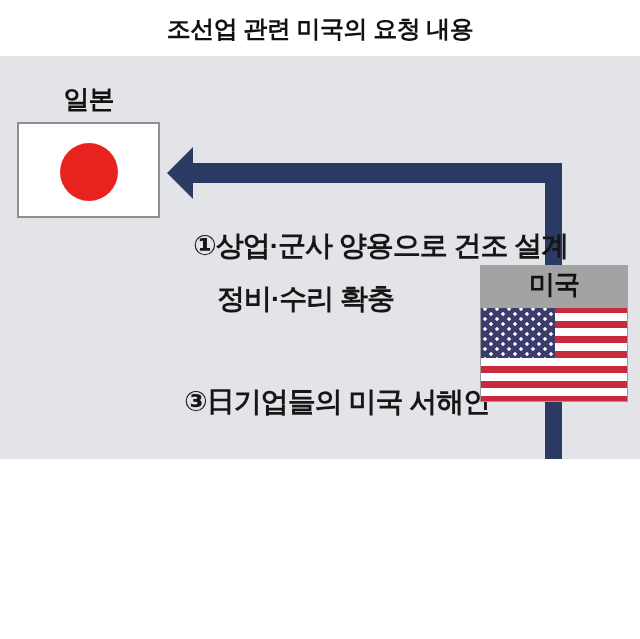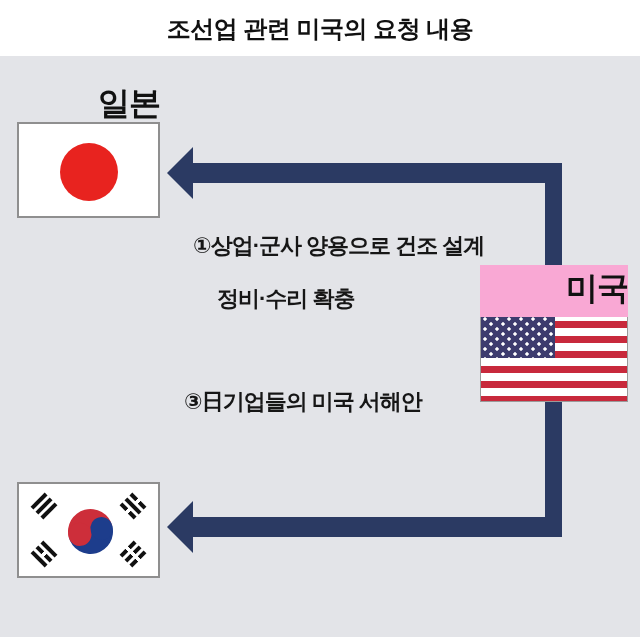--- a/index.html
+++ b/index.html
@@ -1,38 +1,38 @@
 <!DOCTYPE html>
 <html><head>
 <meta charset="utf-8">
 <style>
   * { margin:0; padding:0; box-sizing:border-box; }
   body { font-family:"Liberation Sans","DejaVu Sans",sans-serif; }
   #canvas {
-    position:relative; width:640px; height:637px;
+    position:relative; width:640px; height:459px;
     background:#e3e4e8; overflow:hidden;
   }
   
   .header {
     position:absolute; left:0; top:0; width:640px; height:56px;
     background:#ffffff;
   }
   .title {
     position:absolute; left:0; top:13px; width:640px;
     text-align:center; font-size:24px; font-weight:700; color:#111;
     letter-spacing:-0.5px;
   }
   
   .country-label {
-    position:absolute; text-align:right; font-size:32px; font-weight:700;
+    position:absolute; text-align:center; font-size:26px; font-weight:700;
     color:#111; z-index:4; letter-spacing:-1px;
   }
   .lbl-japan { left:17px; top:82px;  width:143px; }
   .lbl-korea { left:17px; top:450px; width:143px; }
-  .lbl-usa   { left:480px; top:265px; width:148px; background:#f9a8d4; padding:2px 0 6px 0; }
+  .lbl-usa   { left:480px; top:265px; width:148px; background:#a3a3a3; padding:2px 0 6px 0; }
   
   .flag { position:absolute; z-index:3; }
   .flag-japan {
     left:17px; top:122px; width:143px; height:96px;
     background:#ffffff; border:2px solid #8f8f8f;
   }
   .flag-japan .sun {
     position:absolute; left:41px; top:19px; width:58px; height:58px;
     border-radius:50%; background:#e8231f;
   }
@@ -83,21 +83,21 @@
   .trunk      { left:545px; top:163px; width:17px;  height:374px; }
   .head {
     position:absolute; width:0; height:0; z-index:1;
     border-top:26px solid transparent; border-bottom:26px solid transparent;
     border-right:26px solid #2b3a63;
   }
   .head-top    { left:167px; top:147px; }
   .head-bottom { left:167px; top:501px; }
   
   .request {
-    position:absolute; z-index:2; font-size:22px; font-weight:700;
+    position:absolute; z-index:2; font-size:28px; font-weight:700;
     color:#161616; line-height:28px; letter-spacing:-1px; white-space:nowrap;
   }
   .req-1 { left:193px; top:232px; }
   .req-2 { left:193px; top:285px; }
   .req-3 { left:184px; top:388px; }
   .request .l2 { padding-left:24px; }
   
   .caption {
     position:absolute; left:240px; top:551px; z-index:2;
     font-size:23px; font-weight:700; color:#161616; letter-spacing:-1px;

